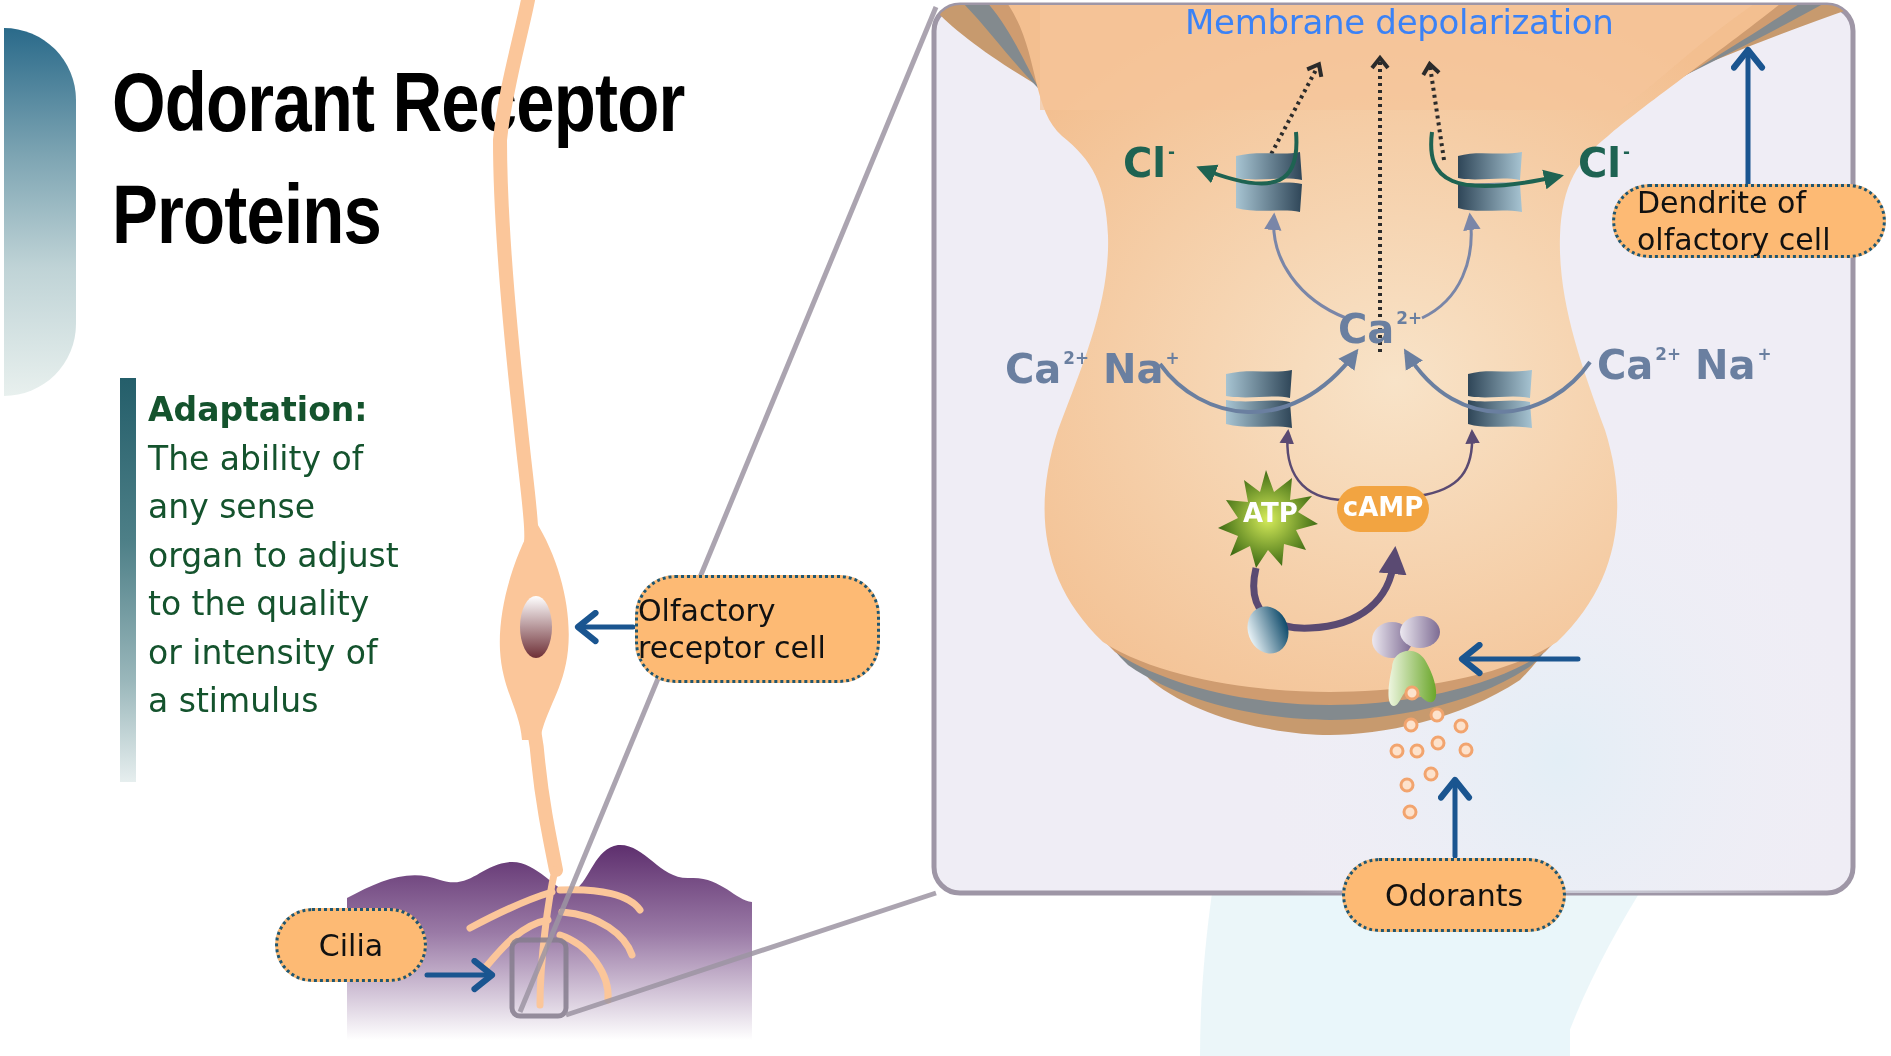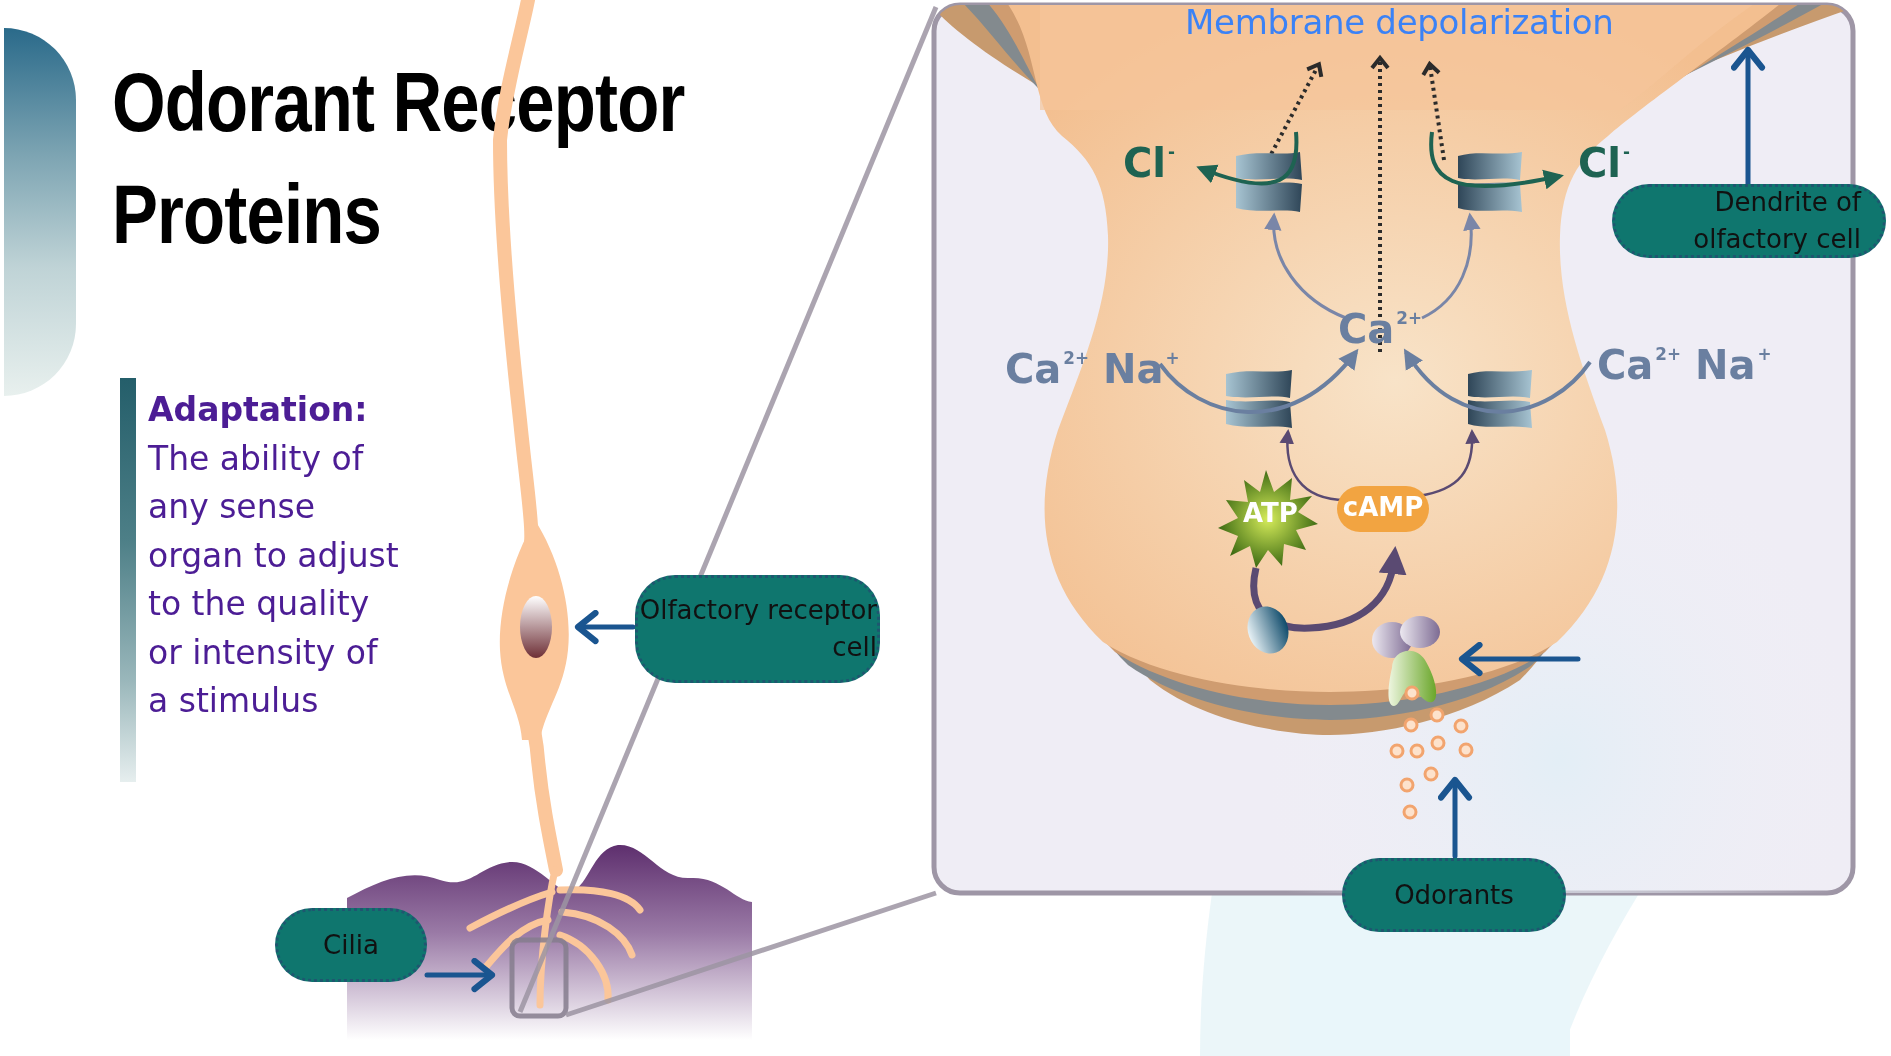--- a/index.html
+++ b/index.html
@@ -15,29 +15,29 @@
     position:absolute; left:4px; top:28px; width:72px; height:368px;
     border-radius:0 72px 72px 0;
     background:linear-gradient(to bottom, #2a6a8a 0%, #7ea5b3 35%, #bfd3d6 65%, #e8f0ee 100%);
   }
   .def-bar {
     position:absolute; left:120px; top:378px; width:16px; height:404px;
     background:linear-gradient(to bottom, #245e6a 0%, #4d7f87 40%, #9ab7bb 75%, #e6eeee 100%);
   }
   .def {
     position:absolute; left:148px; top:386px; width:260px;
-    font-family:"DejaVu Sans", sans-serif; font-size:33px; line-height:48.5px; color:#4c1d95;
+    font-family:"DejaVu Sans", sans-serif; font-size:33px; line-height:48.5px; color:#14532d;
   }
   .def .term { font-weight:700; display:block; }
   .callout {
     position:absolute; box-sizing:border-box;
     border:3px dotted #1f5670; border-radius:40px;
-    background:#0f766e; color:#111;
-    display:flex; align-items:center; justify-content:center; text-align:right;
-    font-family:"DejaVu Sans", sans-serif; font-size:26px; line-height:37px;
+    background:#fdba74; color:#111;
+    display:flex; align-items:center; justify-content:center; text-align:left;
+    font-family:"DejaVu Sans", sans-serif; font-size:30px; line-height:37px;
   }
   .ion { position:absolute; font-family:"DejaVu Sans", sans-serif; font-weight:700; white-space:nowrap; }
   .ion sup { font-size:0.42em; vertical-align:1.15em; margin-left:2px; }
   .ion-cl { color:#1e6352; font-size:40px; }
   .ion-cana { color:#6a7fa0; font-size:40px;margin-top:12px; }
   .ion-ca { color:#6a7fa0; font-size:40px; }
   .membrane-label { position:absolute; left:1185px; top:2px; font-family:"DejaVu Sans", sans-serif; font-size:34px; color:#3b82f6; white-space:nowrap; letter-spacing:-0.3px; }
   .atp-label { position:absolute; left:1243px; top:498px; font-family:"DejaVu Sans", sans-serif; font-weight:700; font-size:26px; color:#ffffff; }
   .camp-label { position:absolute; left:1337px; top:492px; width:92px; text-align:center; font-family:"DejaVu Sans", sans-serif; font-weight:700; font-size:26px; color:#ffffff; }
 </style>

